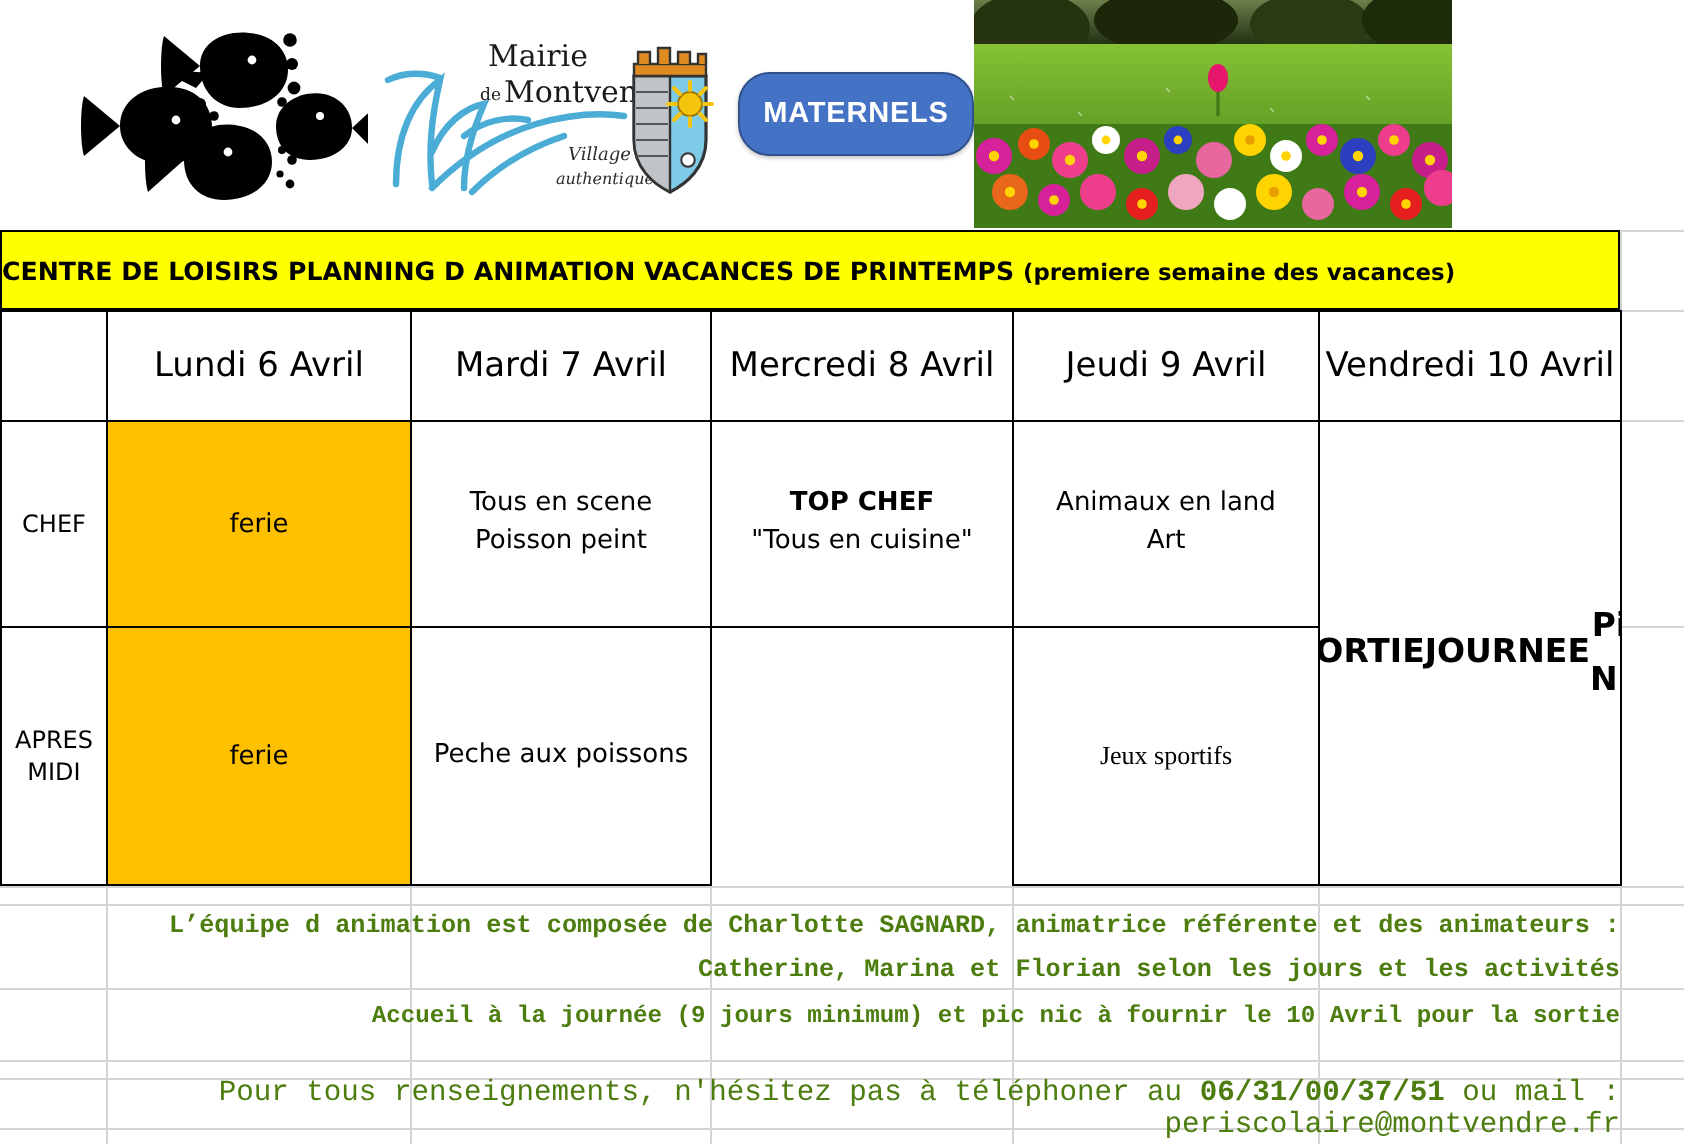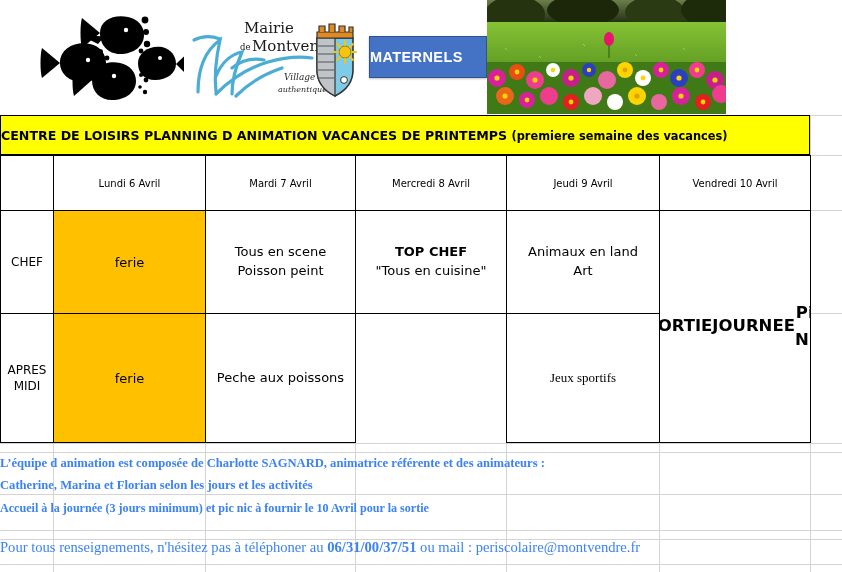--- a/index.html
+++ b/index.html
@@ -19,23 +19,23 @@
 
   
   .header{position:absolute;left:0;top:0;width:842px;height:115px;background:#fff;}
 
   .fish-logo{position:absolute;left:14px;top:8px;width:170px;height:104px;}
 
   .mairie-logo{position:absolute;left:186px;top:6px;width:170px;height:104px;}
 
   .maternels-btn{
     position:absolute;left:369px;top:36px;width:116px;height:40px;
-    background:#4472c4;border:1px solid #2f528f;border-radius:0;
+    background:#4472c4;border:1px solid #2f528f;border-radius:16px;
     color:#ffffff;font-weight:bold;font-size:14.5px;letter-spacing:.4px;
-    display:flex;align-items:center;
+    display:flex;align-items:center;justify-content:center;
     box-shadow:0 1px 2px rgba(0,0,0,.25);
   }
 
   .photo{
     position:absolute;left:487px;top:0;width:239px;height:114px;
     overflow:hidden;background:#2f4f1f;
   }
 
   
   .title-band{
@@ -51,34 +51,34 @@
   .title-text .small{font-size:11.4px;}
 
   
   .table{
     position:absolute;left:0;top:155px;width:810px;height:288px;
   }
   .cell{position:absolute;box-sizing:border-box;border:1px solid #000;
         background:#fff;display:flex;align-items:center;justify-content:center;
         text-align:center;font-family:"DejaVu Sans", sans-serif;color:#000;
         overflow:hidden;}
-  .dayhead{font-size:10px;}
+  .dayhead{font-size:17px;}
   .rowlabel{font-size:12px;line-height:1.35;}
   .actcell{font-size:13px;line-height:1.45;flex-direction:column;}
   .actcell b{font-weight:bold;}
   .ferie{background:#ffc000;font-size:13px;}
   .sortie{font-size:16.5px;font-weight:bold;line-height:1.6;flex-direction:row;}
 
   .rainbow-wrap{position:absolute;left:0;right:0;bottom:0;height:60px;overflow:hidden;
                 display:flex;justify-content:center;}
   .rainbow{width:124px;height:74px;}
 
   
-  .foot{position:absolute;left:0;width:810px;text-align:left;
-        font-family:Liberation Serif, serif;color:#3b82f6;}
+  .foot{position:absolute;left:0;width:810px;text-align:right;
+        font-family:Liberation Mono, monospace;color:#4d7c0f;}
   .foot-1{top:452px;font-size:12.6px;font-weight:bold;line-height:1.75;}
   .foot-2{top:501px;font-size:12.1px;font-weight:bold;}
   .foot-3{top:539px;font-size:14.6px;}
   .foot-3 b{font-weight:bold;}
 </style>
 </head>
 <body>
 
 <div class="sheet">
 
@@ -329,19 +329,19 @@
     <div class="cell actcell" style="left:506px;top:158px;width:154px;height:130px;font-family:Liberation Serif, serif;">
       <span>Jeux sportifs</span>
     </div>
   </div>
 
   <div class="foot foot-1">
     <div>L’équipe d animation est composée de Charlotte SAGNARD,  animatrice référente et des animateurs :</div>
     <div>Catherine, Marina et Florian  selon les jours et les activités</div>
   </div>
 
-  <div class="foot foot-2">Accueil à la journée (3 jours minimum)  et pic nic à fournir  le 10 Avril pour la sortie</div>
+  <div class="foot foot-2">Accueil à la journée (9 jours minimum)  et pic nic à fournir  le 10 Avril pour la sortie</div>
 
   <div class="foot foot-3">
     <span>Pour tous renseignements, n'hésitez pas à téléphoner au </span><b>06/31/00/37/51</b><span> ou mail : </span><span>periscolaire@montvendre.fr</span>
   </div>
 
 </div>
 
 </body></html>

